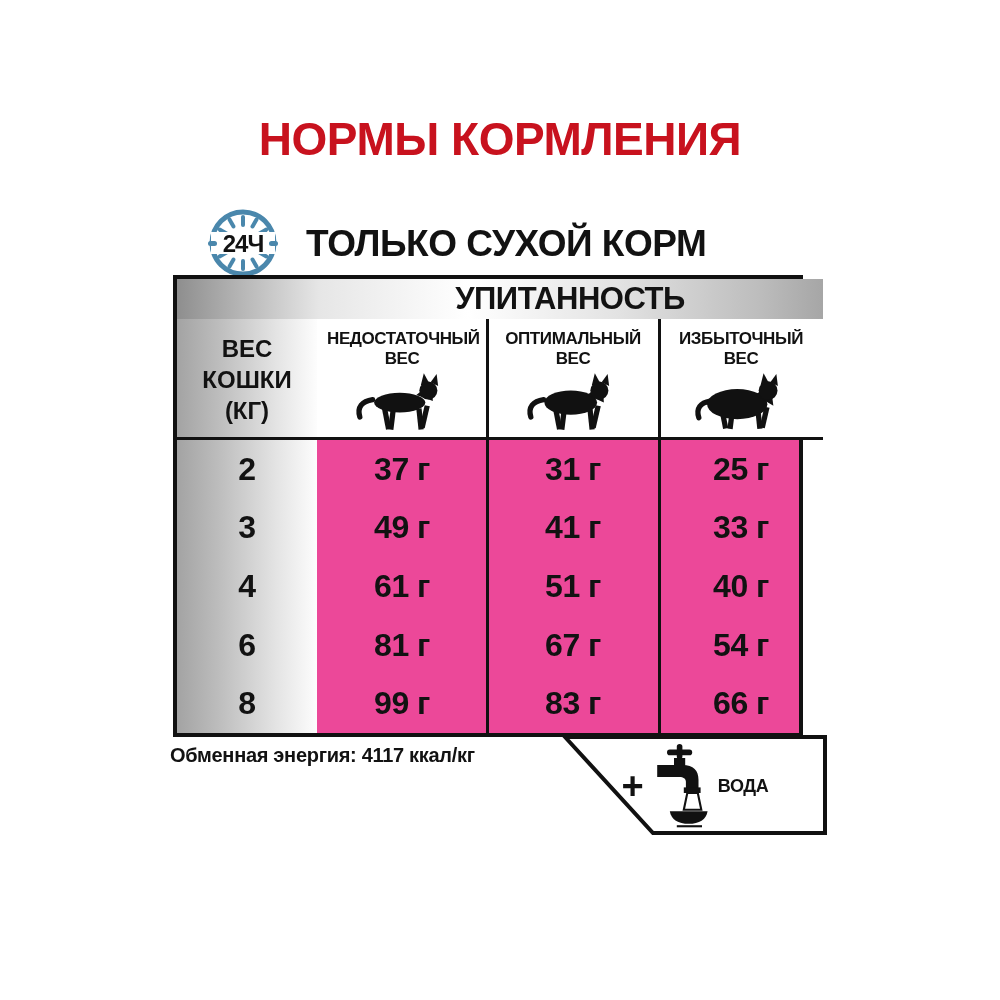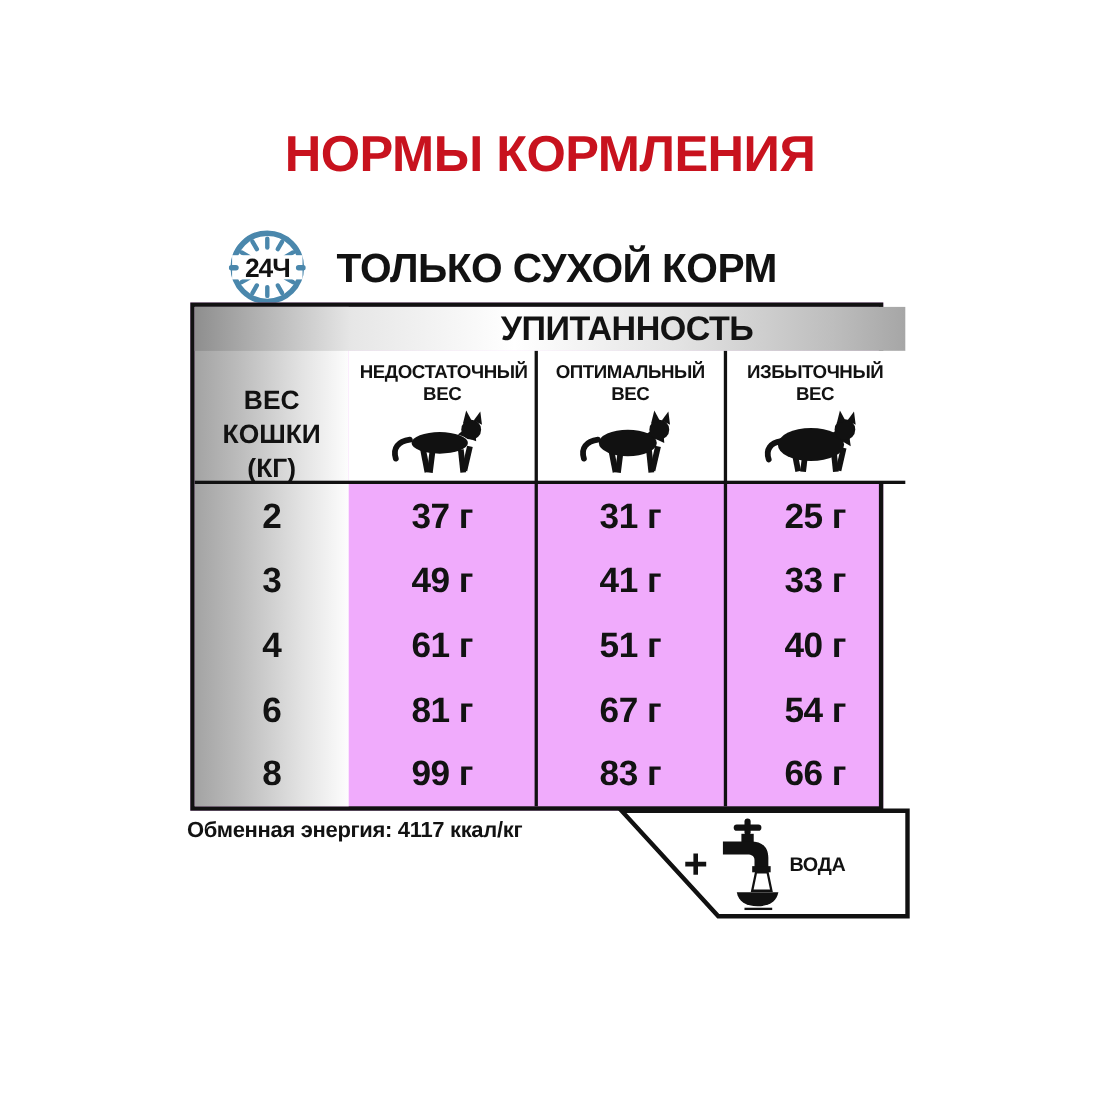--- a/index.html
+++ b/index.html
@@ -29,37 +29,37 @@
 
   .section-heading{
     position:absolute;left:306px;top:223px;
     font-size:37px;font-weight:bold;letter-spacing:-0.5px;color:var(--ink);
     white-space:nowrap;
   }
 
   
   .feed-table{
     position:absolute;left:173px;top:275px;width:630px;height:462px;
-    border:4px solid #111;background:#f0abfc;
+    border:4px solid #111;background:#ec4899;
   }
   .col1-bg{
     position:absolute;left:0;top:0;width:140px;height:454px;
     background:linear-gradient(90deg,#a3a3a3 0%,#bdbdbd 30%,#e3e3e3 70%,#fdfdfd 100%);
   }
   .band{
     position:absolute;left:0;top:0;width:646px;height:40px;
     background:linear-gradient(90deg,#8e8e8e 0%,#e6e6e6 22%,#ffffff 45%,#e3e3e3 68%,#bdbdbd 90%,#a6a6a6 100%);
     display:flex;align-items:center;justify-content:center;
     padding-left:140px;
   }
   .band-label{font-size:31px;font-weight:bold;letter-spacing:-0.5px;}
 
   .corner-head{
     position:absolute;left:0;top:40px;width:140px;height:121px;
-    display:flex;align-items:center;justify-content:center;text-align:center;margin-top:16px;
+    display:flex;align-items:center;justify-content:center;text-align:center;
   }
   .corner-head .txt{width:100px;font-size:24px;font-weight:bold;line-height:1.3;}
 
   .col-heads{
     position:absolute;left:140px;top:40px;width:506px;height:121px;
     display:grid;grid-template-columns:170px 172px 164px;background:#fff;
   }
   .col-head{
     display:flex;flex-direction:column;align-items:center;justify-content:center;
     padding-top:5px;text-align:center;

